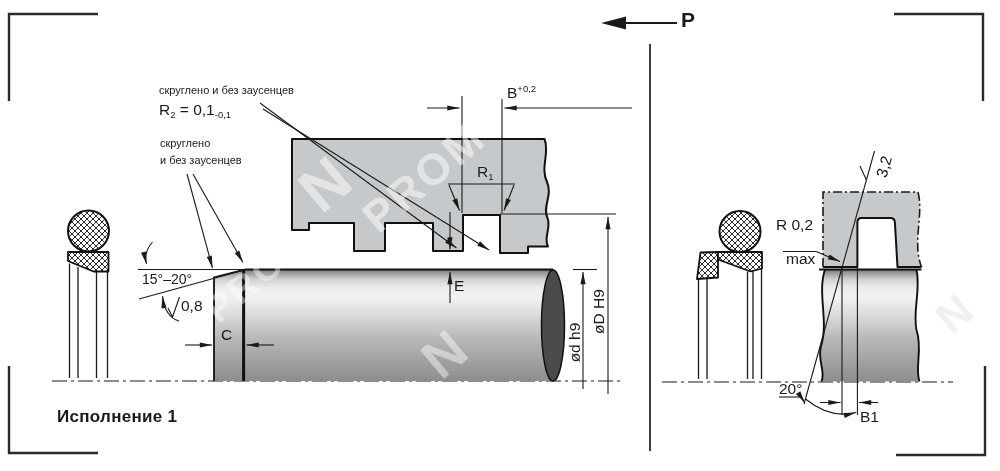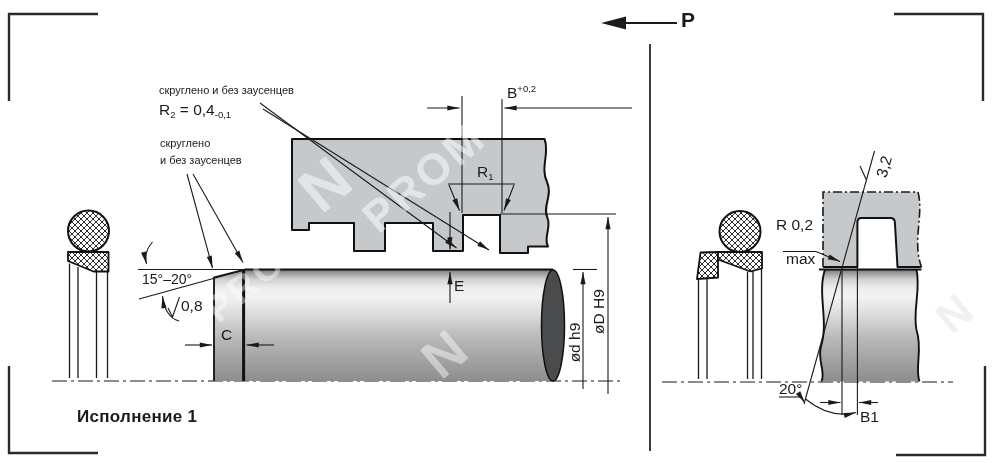--- a/index.html
+++ b/index.html
@@ -5,21 +5,21 @@
   html,body{margin:0;padding:0;background:#fff;}
   #canvas{
     position:relative;width:1000px;height:471px;background:#ffffff;overflow:hidden;
     font-family:"Liberation Sans", sans-serif;color:#1a1a1a;
   }
   #linework{position:absolute;left:0;top:0;}
   .lbl{position:absolute;white-space:nowrap;color:#1a1a1a;line-height:1.1;}
   .f14{font-size:11px;}
   .f15{font-size:15.5px;}
   .f16{font-size:14px;}
-  .cap{font-size:17px;font-weight:bold;letter-spacing:.3px;margin-left:20px;}
+  .cap{font-size:17px;font-weight:bold;letter-spacing:.3px;}
   .sub{font-size:9.5px;vertical-align:-3px;}
   .sup{font-size:9.5px;vertical-align:6px;}
   .rot90{transform:rotate(-90deg);transform-origin:center center;text-align:center;}
   .rot74{transform:rotate(-74deg);transform-origin:center center;text-align:center;}
   .plabel{font-size:21px;font-weight:bold;}
   .wm{position:absolute;font-weight:bold;color:rgba(255,255,255,0.5);
       transform:rotate(-40deg);pointer-events:none;letter-spacing:3px;}
   .wm-dark{color:rgba(0,0,0,0.06);}
 </style>
 </head>
@@ -180,21 +180,21 @@
   <div class="wm" style="left:302px;top:148px;font-size:62px;">N</div>
   <div class="wm" style="left:352px;top:152px;font-size:44px;">PROM</div>
   <div class="wm" style="left:200px;top:264px;font-size:38px;color:rgba(255,255,255,0.42);">PRO</div>
   <div class="wm" style="left:424px;top:322px;font-size:54px;color:rgba(255,255,255,0.45);">N</div>
   <div class="wm wm-dark" style="left:938px;top:288px;font-size:44px;">N</div>
 
   <div class="lbl plabel" style="left:681px;top:8px;">P</div>
 
   <div class="lbl f14" style="left:159px;top:84px;">скруглено и без заусенцев</div>
   <div class="lbl f15" style="left:159px;top:101px;">
-    <span>R</span><span class="sub">2</span><span> = 0,4</span><span class="sub">-0,1</span>
+    <span>R</span><span class="sub">2</span><span> = 0,1</span><span class="sub">-0,1</span>
   </div>
   <div class="lbl f14" style="left:160px;top:137px;">скруглено</div>
   <div class="lbl f14" style="left:160px;top:154px;">и без заусенцев</div>
 
   <div class="lbl f16" style="left:142px;top:272px;">15°–20°</div>
   <div class="lbl f15" style="left:181px;top:297px;">0,8</div>
   <div class="lbl f15" style="left:221px;top:326px;">C</div>
   <div class="lbl f15" style="left:454px;top:277px;">E</div>
 
   <div class="lbl f15" style="left:464px;top:84px;margin-left:43px;">

